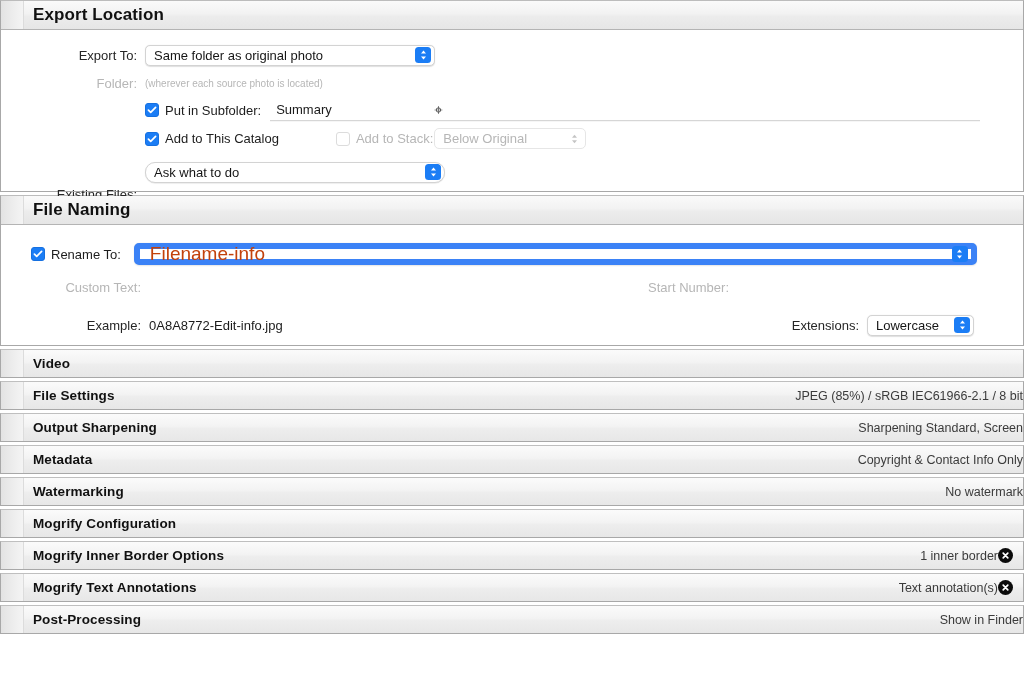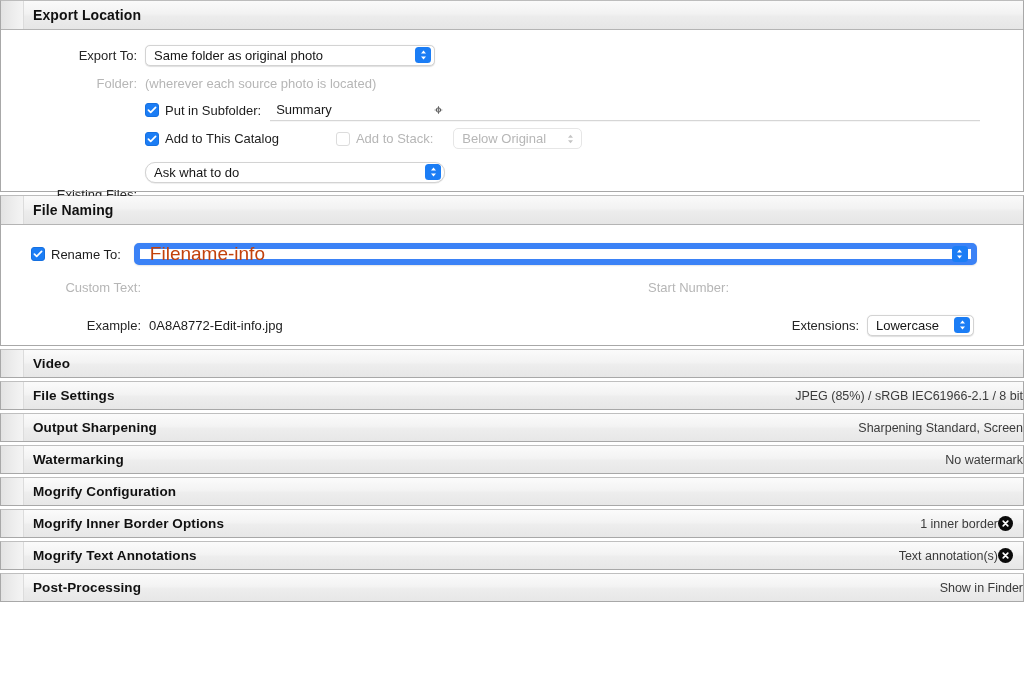--- a/index.html
+++ b/index.html
@@ -41,21 +41,21 @@
   }
   .section-header .grip {
     width: 22px;
     height: 100%;
     background: linear-gradient(to right, #e3e3e3 0%, #eeeeee 60%, #f4f4f4 100%);
     border-right: 1px solid #dcdcdc;
     flex: 0 0 auto;
   }
   .section-title {
     font-weight: bold;
-    font-size: 14px;
+    font-size: 17px;
     color: #111111;
     padding-left: 9px;
     letter-spacing: 0.1px;
   }
   .section-body {
     padding: 0;
     background: #ffffff;
   }
 
   
@@ -69,21 +69,21 @@
     text-align: right;
     color: #262626;
     font-size: 13px;
     white-space: nowrap;
   }
   .lbl.dim {
     color: #b6b6b6;
   }
   .val-dim {
     color: #b6b6b6;
-    font-size: 13px;
+    font-size: 10px;
   }
 
   
   .popup {
     position: relative;
     display: inline-flex;
     align-items: center;
     height: 21px;
     background: #ffffff;
     border: 1px solid #d3d3d3;
@@ -282,21 +282,21 @@
         <div style="width:144px;"></div>
         <span class="cb on">
           <svg width="10" height="10" viewBox="0 0 10 10">
               <path d="M1.4 5.1 L3.7 7.4 L8.6 2.3" stroke="#ffffff" stroke-width="1.7" fill="none" stroke-linecap="round" stroke-linejoin="round"></path>
             </svg>
         </span>
         <span class="cb-label">Add to This Catalog</span>
 
         <span class="cb off" style="margin-left:57px;"></span>
         <span class="cb-label dim">Add to Stack:</span>
-        <div class="popup disabled" style="margin-left:20px; width:129px;">
+        <div class="popup disabled" style="margin-left:1px; width:152px;">
           <span>Below Original</span>
           <span class="arrows">
             <svg width="11" height="12" viewBox="0 0 11 12">
                 <path d="M5.5 1.8 L8 4.7 L3 4.7 Z" fill="#c4c4c4"></path>
                 <path d="M5.5 10.2 L3 7.3 L8 7.3 Z" fill="#c4c4c4"></path>
               </svg>
           </span>
         </div>
       </div>
 
@@ -386,20 +386,26 @@
         <div class="crow-summary">JPEG (85%) / sRGB IEC61966-2.1 / 8 bit</div>
       </div>
       <div class="crow">
         <div class="grip"></div>
         <div class="crow-title">Output Sharpening</div>
         <div class="crow-spacer"></div>
         <div class="crow-summary">Sharpening Standard, Screen</div>
       </div>
       <div class="crow">
         <div class="grip"></div>
+        <div class="crow-title">Metadata</div>
+        <div class="crow-spacer"></div>
+        <div class="crow-summary">Copyright &amp; Contact Info Only</div>
+      </div>
+      <div class="crow">
+        <div class="grip"></div>
         <div class="crow-title">Watermarking</div>
         <div class="crow-spacer"></div>
         <div class="crow-summary">No watermark</div>
       </div>
       <div class="crow">
         <div class="grip"></div>
         <div class="crow-title">Mogrify Configuration</div>
         <div class="crow-spacer"></div>
         <div class="crow-summary"></div>
       </div>

